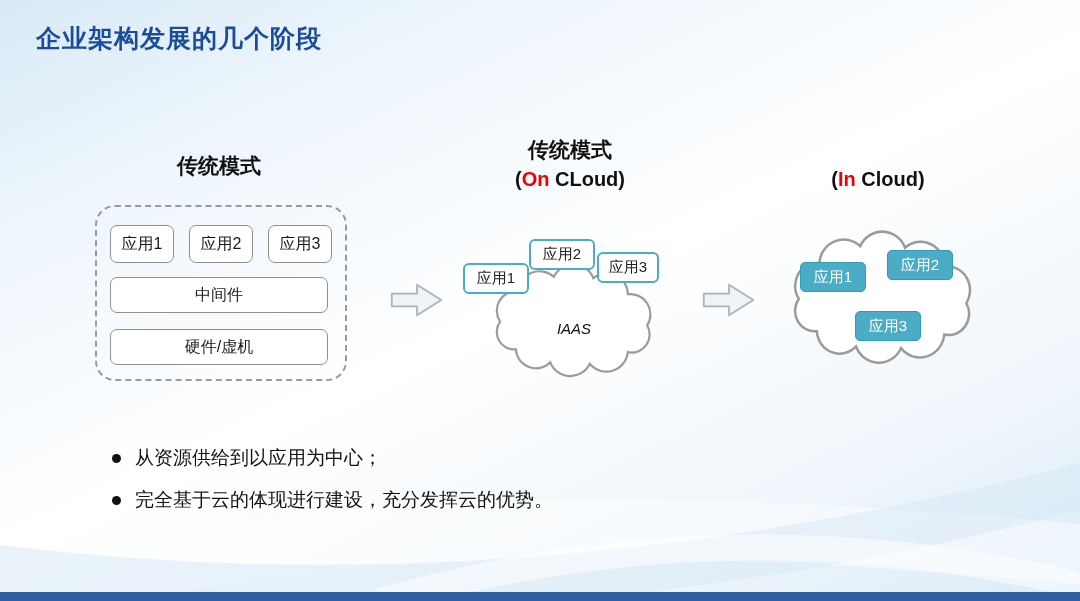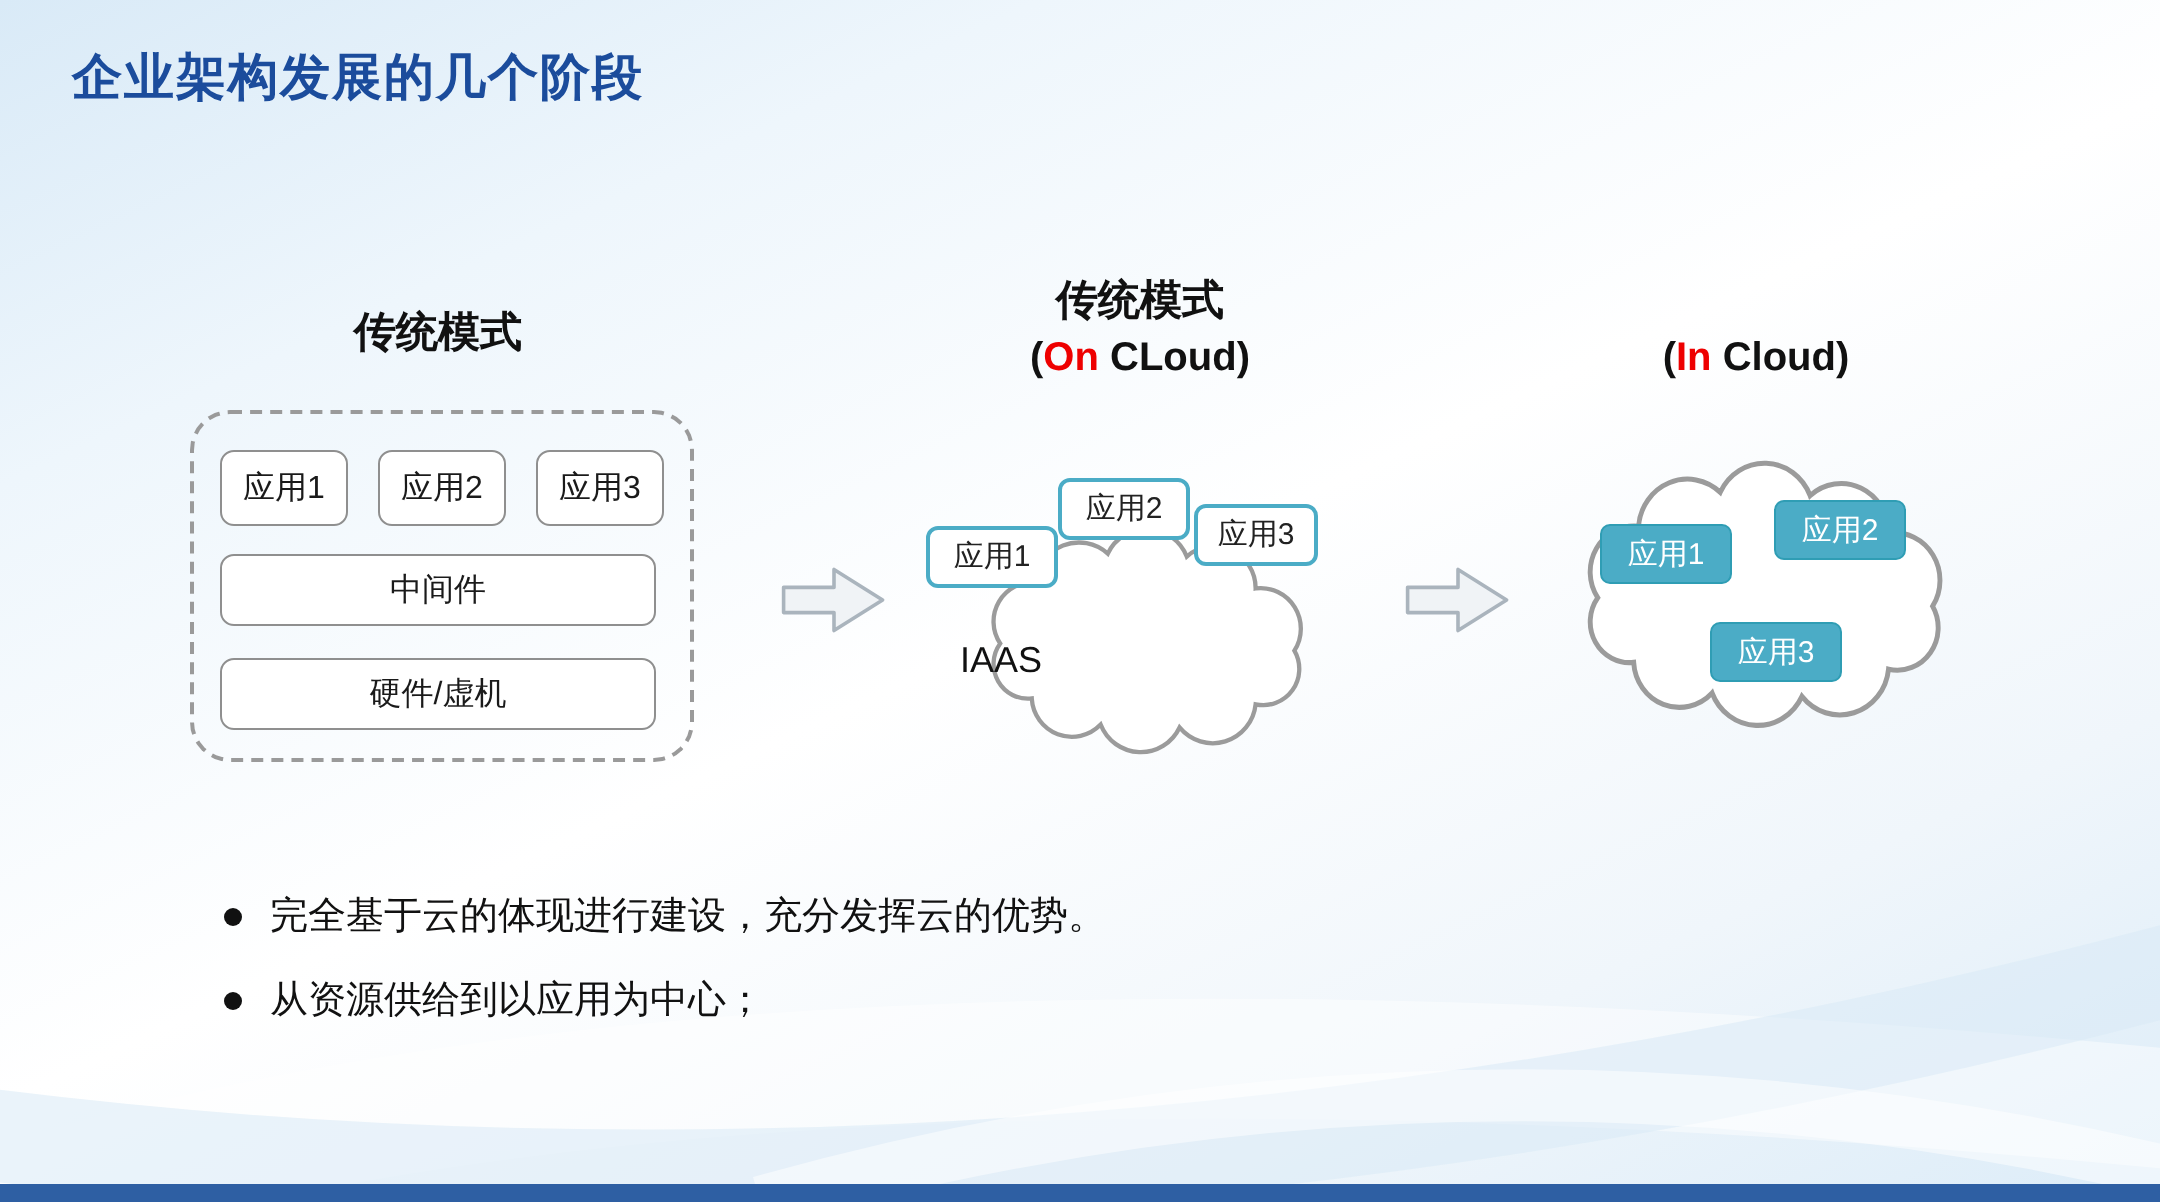--- a/index.html
+++ b/index.html
@@ -46,21 +46,21 @@
   .block-arrow { position:absolute; width:54px; height:36px; }
   .a1 { left:390px; top:282px; }
   .a2 { left:702px; top:282px; }
 
   .cloud { position:absolute; }
   .mid-cloud   { left:480px; top:258px; width:188px; height:126px; }
   .right-cloud { left:776px; top:224px; width:214px; height:148px; }
   .cloud svg { width:100%; height:100%; display:block; }
   .iaas-label {
     position:absolute; left:0; top:62px; width:100%;
-    text-align:left; font-size:18px; color:#111;
+    text-align:center; font-size:15px; color:#111;font-style:italic;
   }
 
   .app-box {
     position:absolute; z-index:3;
     display:flex; align-items:center; justify-content:center;
     font-size:15px; border-radius:6px; box-sizing:border-box;
   }
   .outline { background:#ffffff; border:2px solid var(--teal, #4bacc6); color:#222; }
   .o1 { left:463px; top:263px; width:66px; height:31px; }
   .o2 { left:529px; top:239px; width:66px; height:31px; }
@@ -151,22 +151,22 @@
     </svg>
   </div>
 
   <div class="app-box filled f1">应用1</div>
   <div class="app-box filled f2">应用2</div>
   <div class="app-box filled f3">应用3</div>
 
   <ul class="bullets">
     <li>
       <span class="dot"></span>
-      <span>完全基于云的体现进行建设，充分发挥云的优势。</span>
+      <span>从资源供给到以应用为中心；</span>
     </li>
     <li>
       <span class="dot"></span>
-      <span>从资源供给到以应用为中心；</span>
+      <span>完全基于云的体现进行建设，充分发挥云的优势。</span>
     </li>
   </ul>
 
   <div class="bottom-bar"></div>
 </div>
 
 </body></html>

